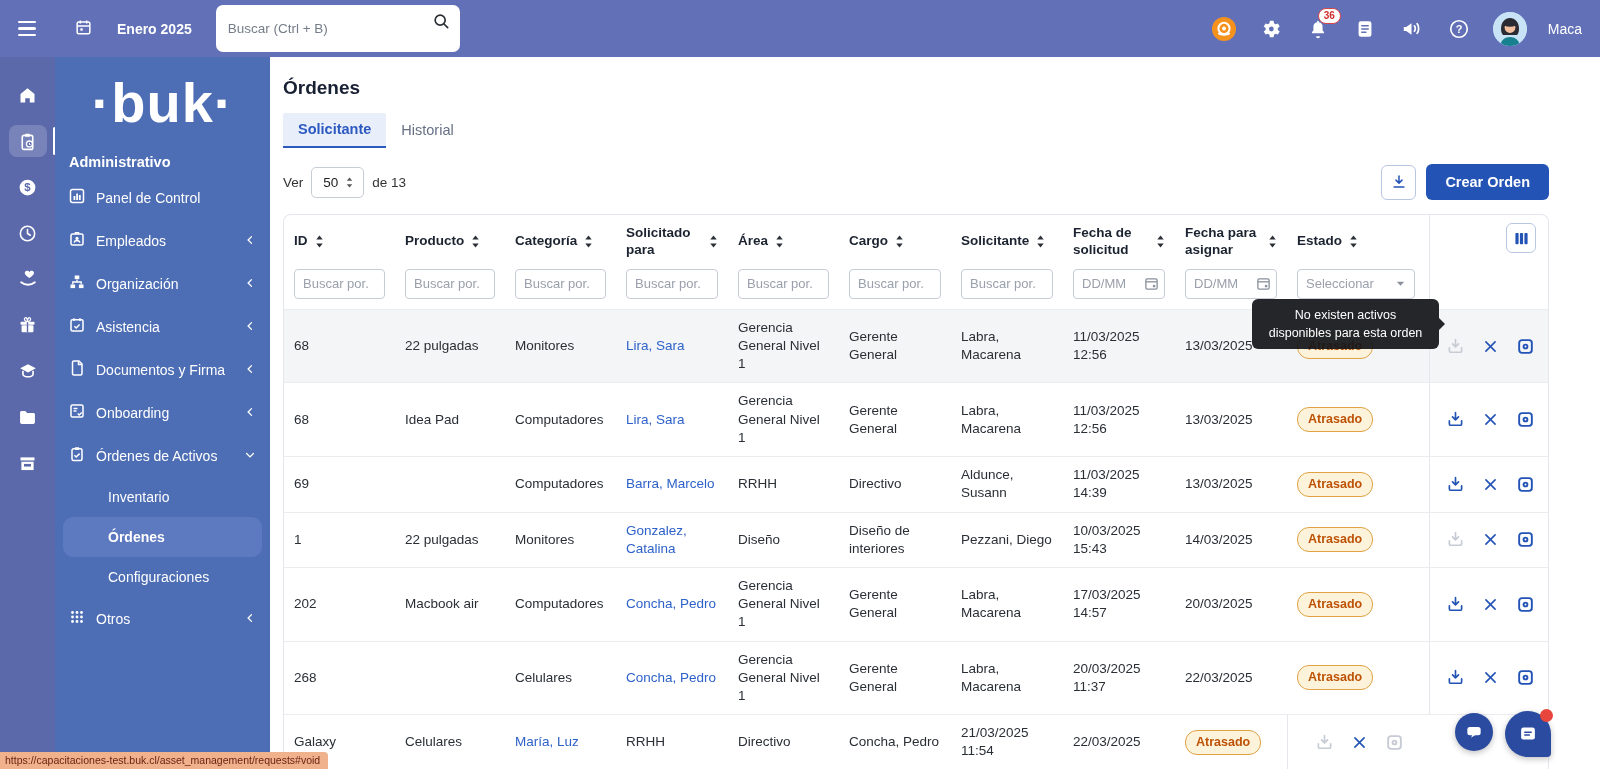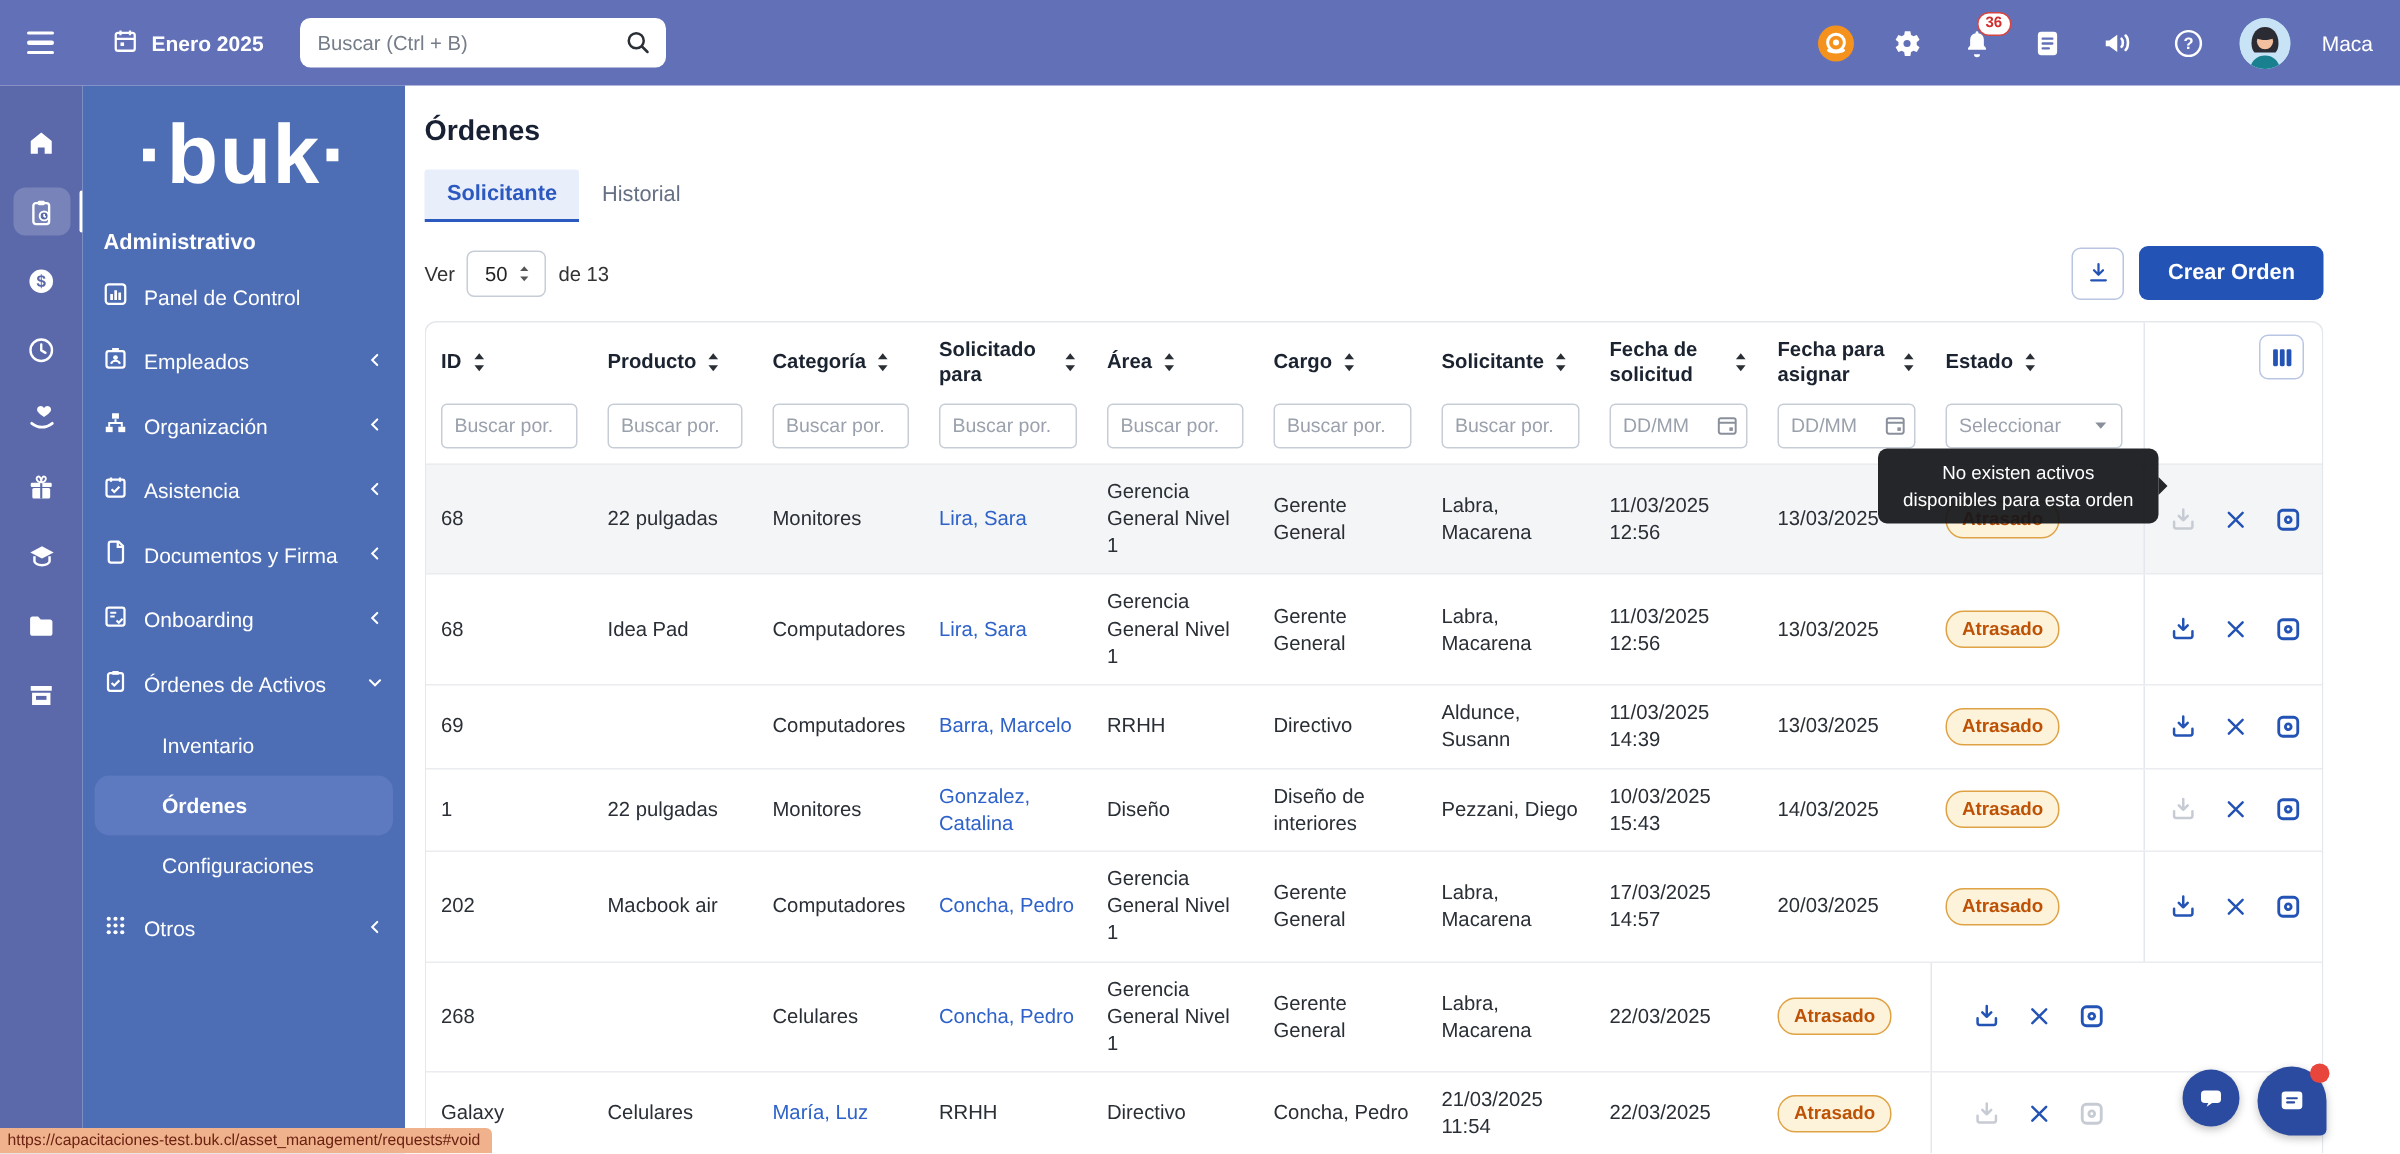--- a/index.html
+++ b/index.html
@@ -18,23 +18,23 @@
   html,body{width:1600px;height:769px;overflow:hidden;}
   body{font-family:"Liberation Sans","DejaVu Sans",sans-serif;color:var(--text);background:#fff;}
   #app{position:relative;width:1600px;height:769px;overflow:hidden;background:#fff;}
 
   
   .navbar{position:absolute;top:0;left:0;width:1600px;height:57px;background:var(--nav);
     display:flex;align-items:center;padding:0 18px;z-index:30;}
   .nav-left{display:flex;align-items:center;}
   .hamburger{width:26px;height:26px;display:flex;flex-direction:column;justify-content:center;gap:4px;cursor:pointer;background:none;border:none;}
   .hamburger span{display:block;width:18px;height:2.2px;background:#fff;border-radius:2px;}
-  .period{display:flex;align-items:center;gap:8px;margin-left:30px;color:#fff;font-weight:bold;font-size:14px;cursor:pointer;}
+  .period{display:flex;align-items:center;gap:24px;margin-left:30px;color:#fff;font-weight:bold;font-size:14px;cursor:pointer;}
   .searchbox{position:relative;margin-left:24px;}
-  .searchbox input{width:244px;height:33px;border:none;border-radius:7px;padding:0 34px 0 12px;font-size:13.5px;color:#333;outline:none;background:#fff;}
+  .searchbox input{width:244px;height:47px;border:none;border-radius:7px;padding:0 34px 0 12px;font-size:13.5px;color:#333;outline:none;background:#fff;}
   .searchbox input::placeholder{color:#757d88;}
   .searchbox .mag{position:absolute;right:9px;top:6px;}
   .nav-right{margin-left:auto;display:flex;align-items:center;gap:21px;}
   .nav-ic{width:26px;height:26px;display:flex;align-items:center;justify-content:center;background:none;border:none;cursor:pointer;position:relative;}
   .badge36{position:absolute;top:-8px;right:-10px;background:#fff;border:1.5px solid #d64545;color:#d02f2f;
     font-size:10px;font-weight:bold;border-radius:9px;padding:1px 5px;line-height:1.2;}
   .avatar{width:34px;height:34px;border-radius:50%;overflow:hidden;background:#c7e3f5;border:none;cursor:pointer;flex-shrink:0;}
   .username{color:#fff;font-size:14px;}
 
   
@@ -696,20 +696,21 @@
           <div class="tr grid-cols">
             <div class="td">268</div>
             <div class="td"></div>
             <div class="td">Celulares</div>
             <div class="td">
               <span class="link">Concha, Pedro</span>
             </div>
             <div class="td">Gerencia General Nivel 1</div>
             <div class="td">Gerente General</div>
             <div class="td">Labra, Macarena</div>
+            <div class="td">20/03/2025 11:37</div>
             <div class="td">22/03/2025</div>
             <div class="td">
               <span class="badge atrasado">Atrasado</span>
             </div>
             <div class="td cell-actions actions-cell">
               <button class="abtn">
                 <svg width="21" height="21" viewBox="0 0 24 24">
                   <path d="M12 4.2v8.2M8.6 9l3.4 3.4L15.4 9" stroke="currentColor" stroke-width="1.9" fill="none" stroke-linecap="round" stroke-linejoin="round"></path>
                   <path d="M5 13.5V17a1.6 1.6 0 0 0 1.6 1.6h10.8A1.6 1.6 0 0 0 19 17v-3.5" stroke="currentColor" stroke-width="1.9" fill="none" stroke-linecap="round"></path>
                 </svg>

